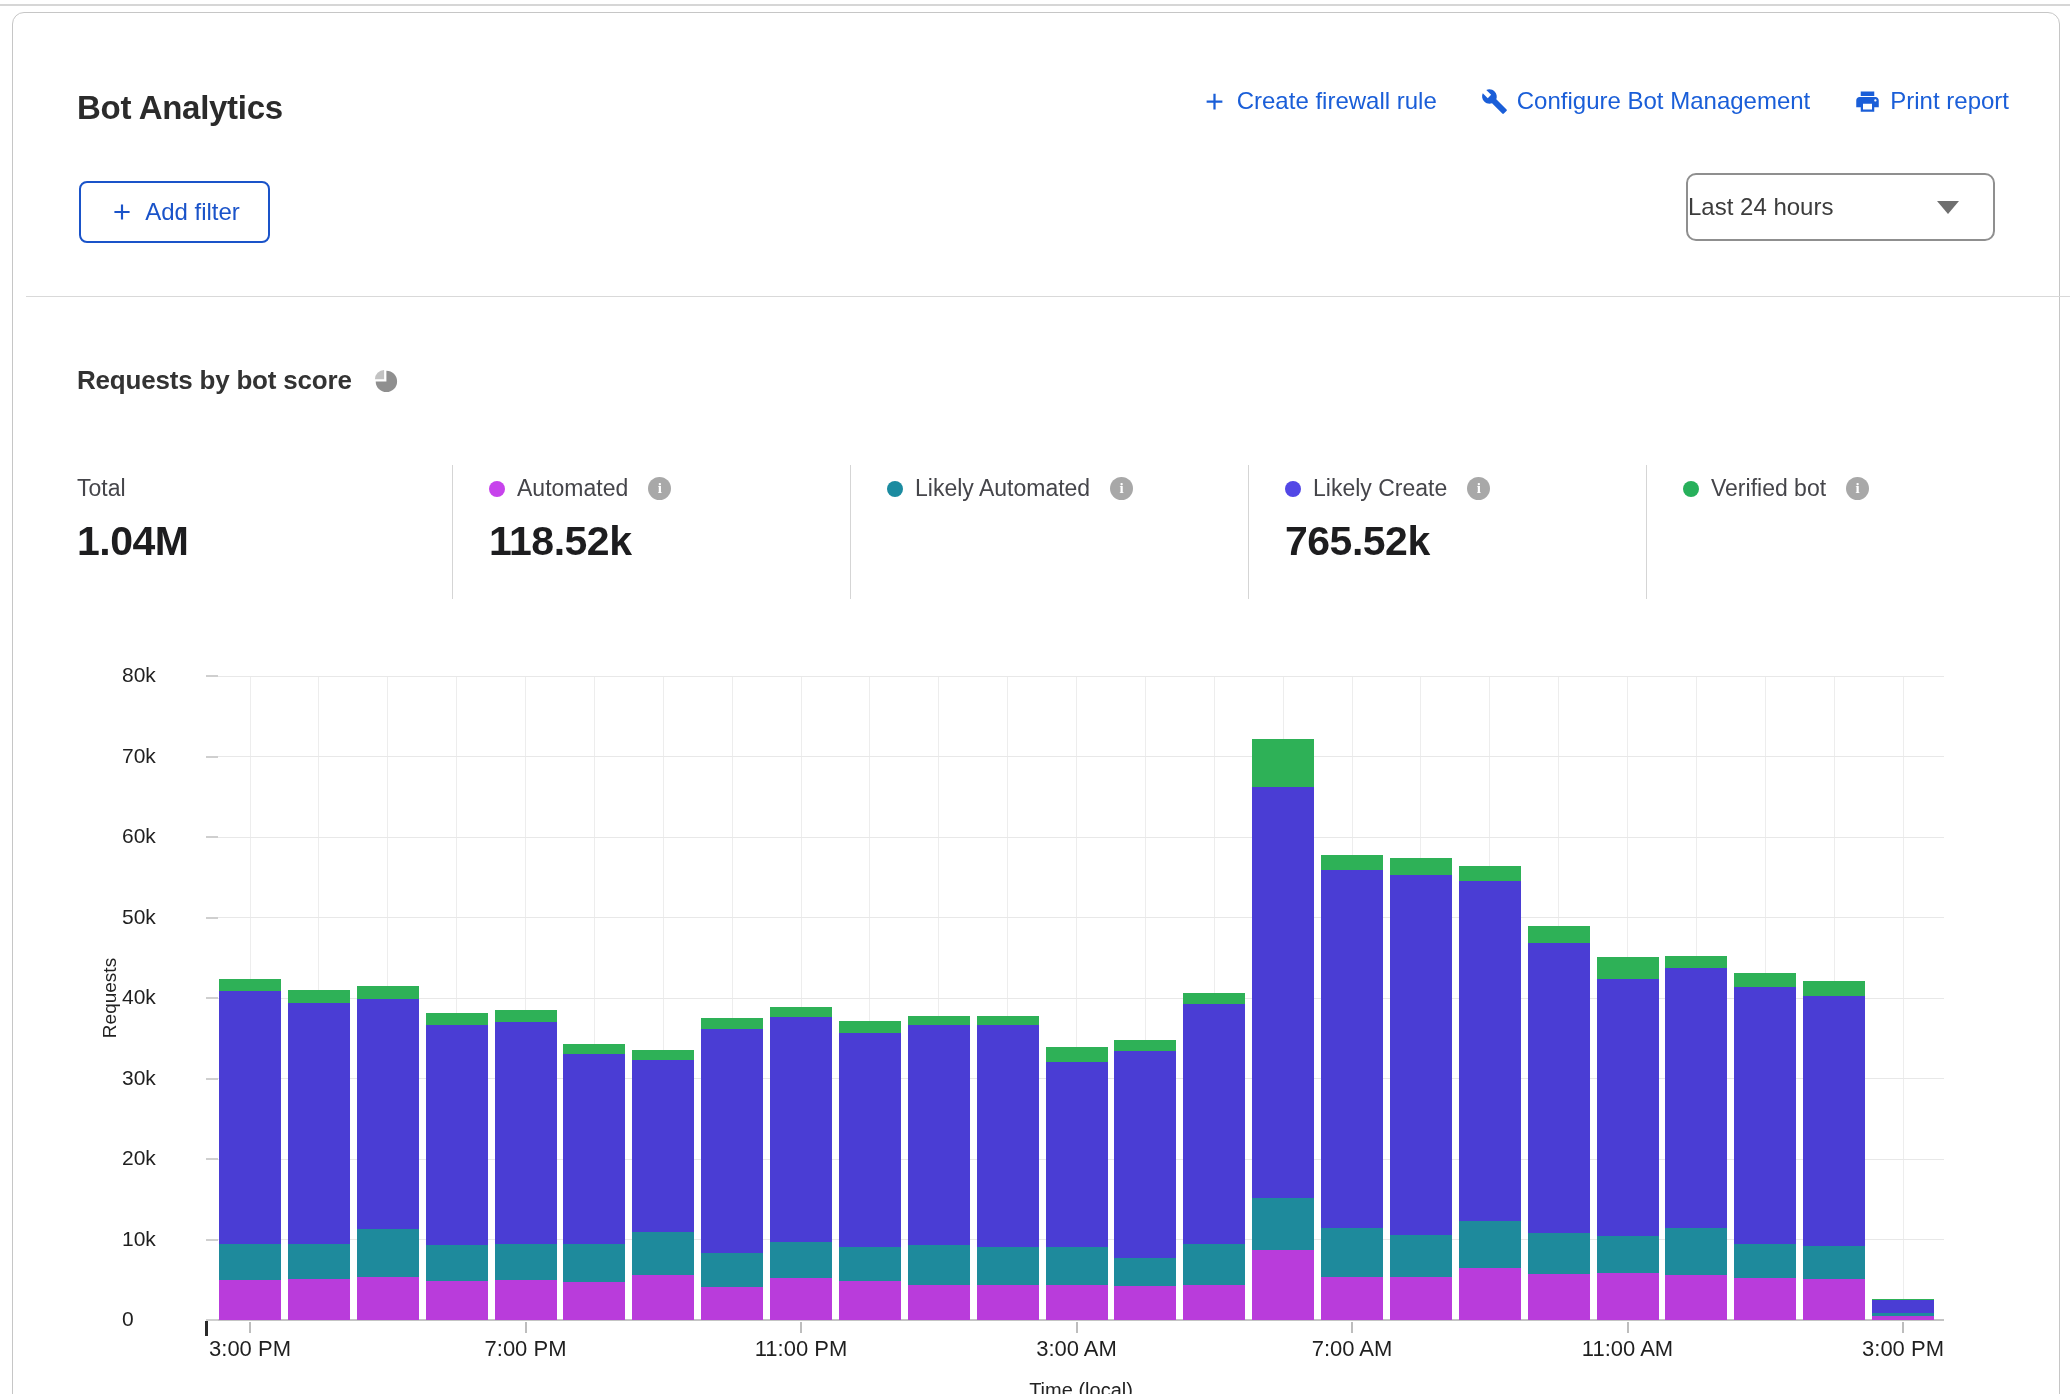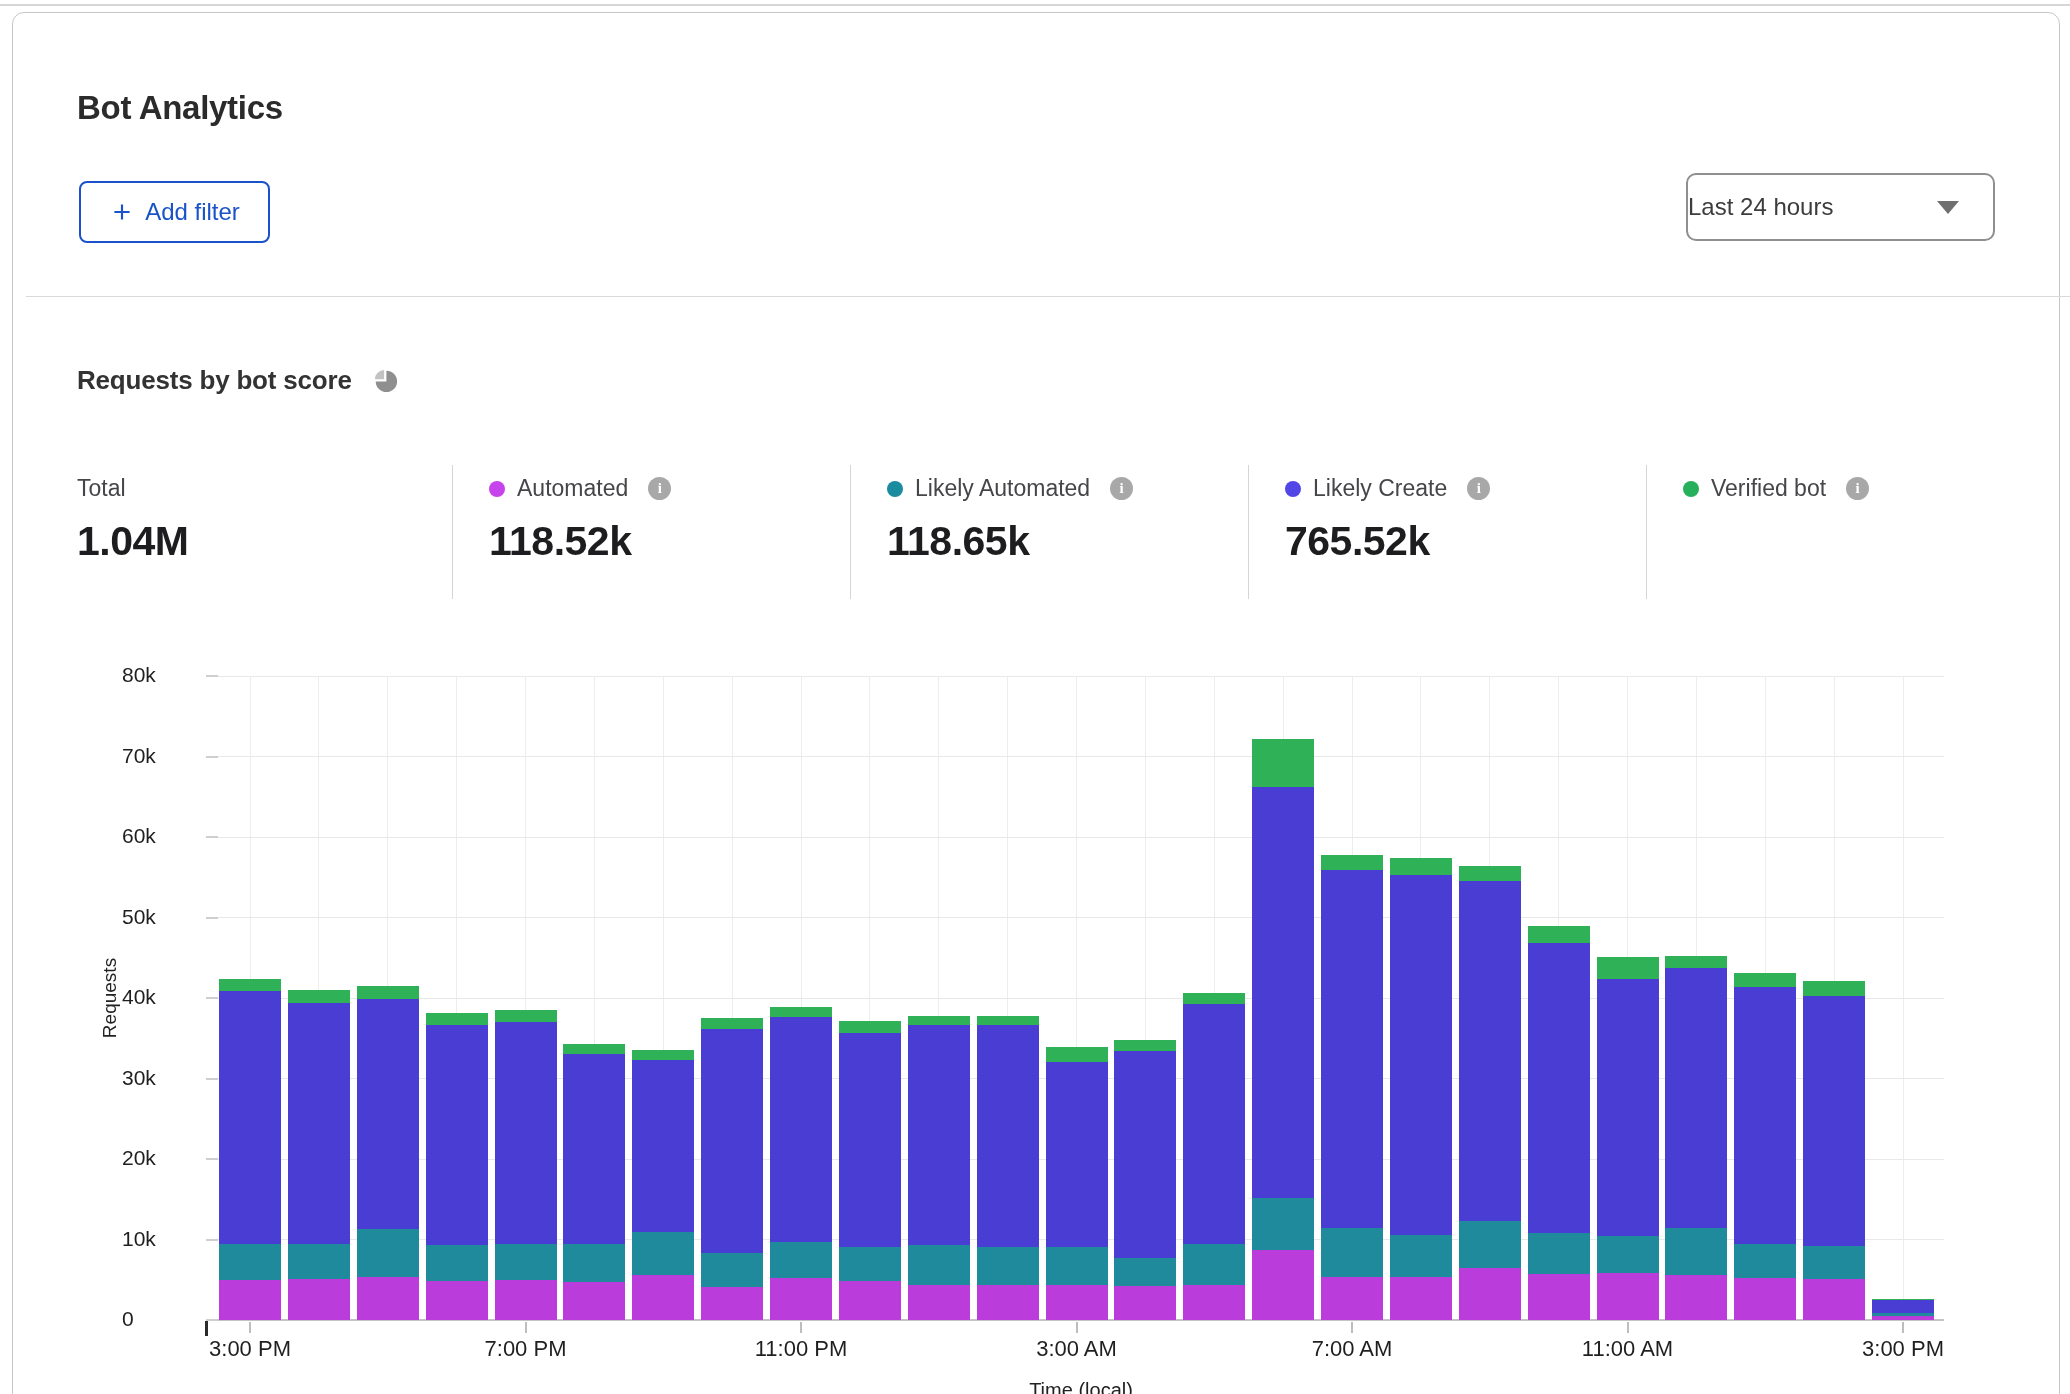--- a/index.html
+++ b/index.html
@@ -68,20 +68,40 @@
 </style>
 </head>
 <body>
 
 <div class="topline"></div>
 
 <div class="card">
 
   <div class="page-title">Bot Analytics</div>
 
+  <div class="actions">
+    <a class="action">
+      <svg viewBox="0 0 24 24">
+          <path d="M19 13h-6v6h-2v-6H5v-2h6V5h2v6h6v2z"></path>
+        </svg>
+      <span>Create firewall rule</span>
+    </a>
+    <a class="action">
+      <svg viewBox="0 0 24 24">
+          <path d="M22.7 19l-9.1-9.1c.9-2.3.4-5-1.5-6.9-2-2-5-2.4-7.4-1.3L9 6 6 9 1.6 4.7C.4 7.1.9 10.1 2.9 12.1c1.9 1.9 4.6 2.4 6.9 1.5l9.1 9.1c.4.4 1 .4 1.4 0l2.3-2.3c.5-.4.5-1.1.1-1.4z"></path>
+        </svg>
+      <span>Configure Bot Management</span>
+    </a>
+    <a class="action">
+      <svg viewBox="0 0 24 24">
+          <path d="M19 8H5c-1.66 0-3 1.34-3 3v6h4v4h12v-4h4v-6c0-1.66-1.34-3-3-3zm-3 11H8v-5h8v5zm3-7c-.55 0-1-.45-1-1s.45-1 1-1 1 .45 1 1-.45 1-1 1zm-1-9H6v4h12V3z"></path>
+        </svg>
+      <span>Print report</span>
+    </a>
+  </div>
 
   <button class="add-filter">
     <svg viewBox="0 0 24 24">
         <path d="M19 13h-6v6h-2v-6H5v-2h6V5h2v6h6v2z"></path>
       </svg>
     <span>Add filter</span>
   </button>
 
   <div class="dropdown">
     <span class="dd-text">Last 24 hours</span>
@@ -112,21 +132,20 @@
           <span class="info">i</span>
         </div>
         <div class="stat-value">118.52k</div>
       </div>
       <div class="stat">
         <div class="stat-label-row">
           <span class="dot" style="background: rgb(27, 139, 160);"></span>
           <span class="stat-label">Likely Automated</span>
           <span class="info">i</span>
         </div>
-        <div class="stat-value">118.65k</div>
       </div>
       <div class="stat">
         <div class="stat-label-row">
           <span class="dot" style="background: rgb(82, 71, 230);"></span>
           <span class="stat-label">Likely Create</span>
           <span class="info">i</span>
         </div>
         <div class="stat-value">765.52k</div>
       </div>
       <div class="stat">

